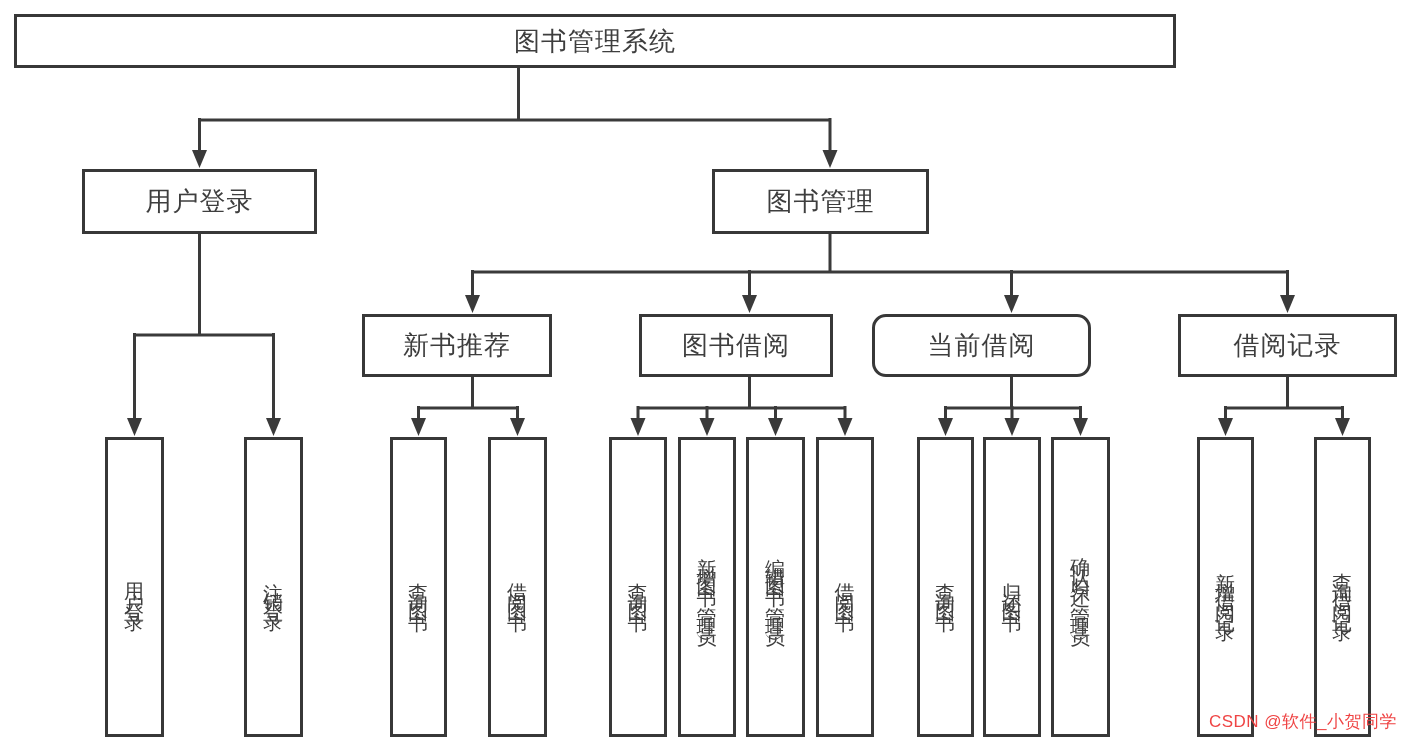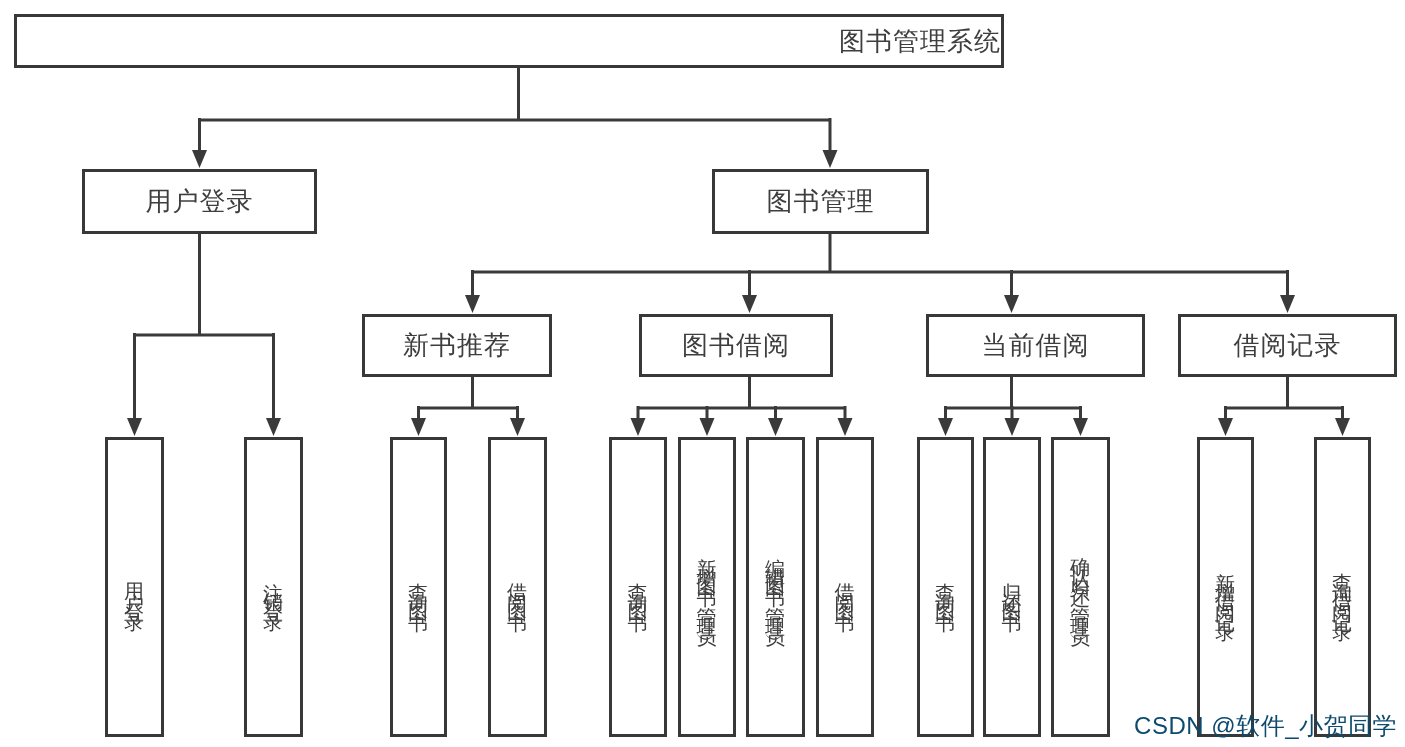--- a/index.html
+++ b/index.html
@@ -16,58 +16,58 @@
     box-sizing:border-box;
     background:#ffffff;
     border:3px solid #383838;
     display:flex;
     align-items:center;
     justify-content:center;
     z-index:1;
     color:#3e3e3e;
   }
   .h-node{font-size:26px;letter-spacing:1px;white-space:nowrap;}
-  .root{left:14px;top:14px;width:990px;height:54px;justify-content:flex-end;}
+  .root{left:14px;top:14px;width:1162px;height:54px;}
   .lvl2{top:169px;height:65px;}
   .lvl3{top:314px;height:63px;font-size:26px;}
   .vbox{
     top:437px;height:300px;
     font-size:20px;
   }
   .vtext{
     writing-mode:vertical-rl;
     letter-spacing:10px;
     line-height:1;
     white-space:nowrap;
   }
   #n-login{left:82px;width:235px;}
   #n-mgmt{left:712px;width:217px;}
   #n-rec{left:362px;width:190px;}
   #n-borrow{left:639px;width:194px;}
-  #n-current{left:926px;width:219px;}
+  #n-current{left:872px;width:219px;border-radius:14px;}
   #n-records{left:1178px;width:219px;justify-content:center;}
   #v1{left:105px;width:59px;}
   #v2{left:244px;width:59px;}
   #v3{left:390px;width:57px;}
   #v4{left:488px;width:59px;}
   #v5{left:609px;width:58px;}
   #v6{left:678px;width:58px;}
   #v7{left:746px;width:59px;}
   #v8{left:816px;width:58px;}
   #v9{left:917px;width:57px;}
   #v10{left:983px;width:58px;}
   #v11{left:1051px;width:59px;}
   #v12{left:1197px;width:57px;}
   #v13{left:1314px;width:57px;}
   #watermark{
     position:absolute;
     top:710px;right:8px;
     z-index:5;
-    color:#0c4a6e;
-    font-size:24px;
+    color:#ef4444;
+    font-size:17px;
     letter-spacing:0.5px;
     white-space:nowrap;
   }
 </style>
 </head>
 <body>
 
 <div id="canvas">
 
   <svg id="connectors" width="1405" height="747" viewBox="0 0 1405 747">

